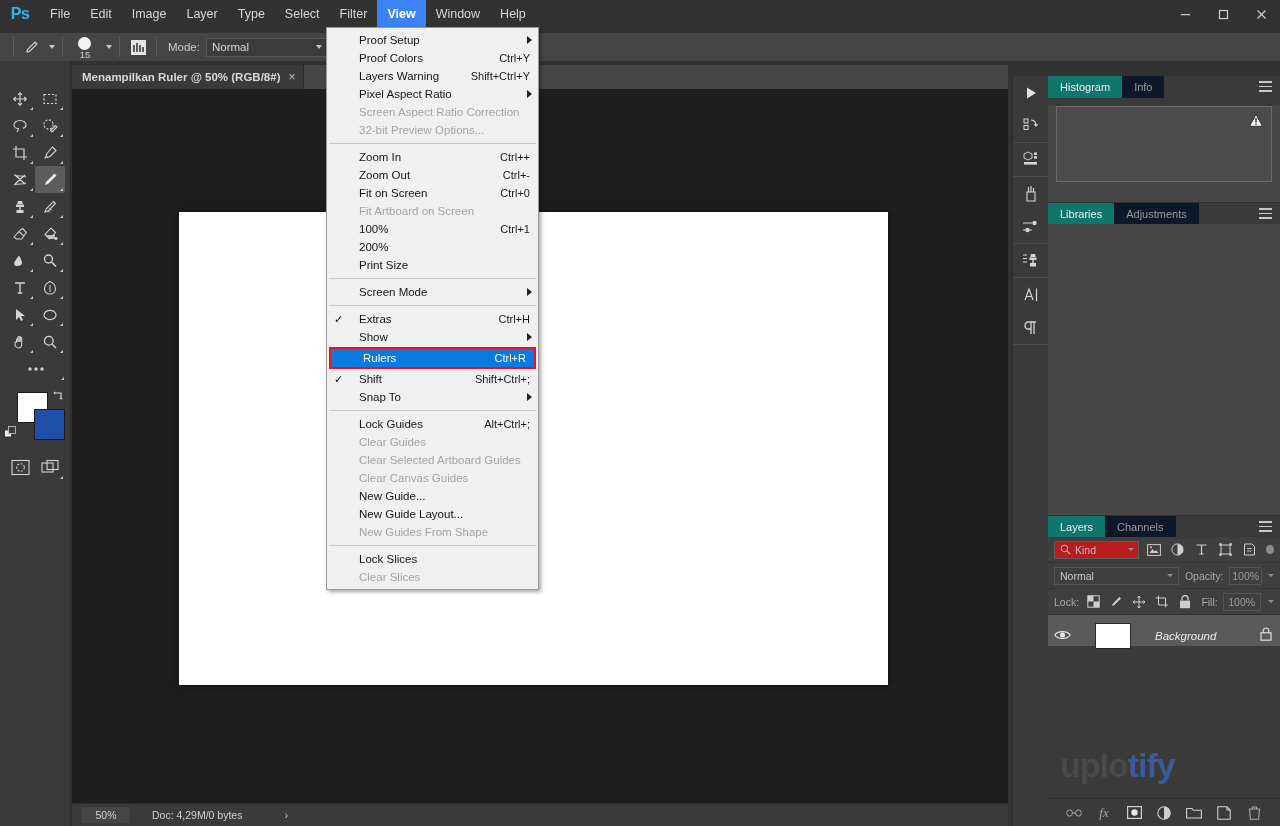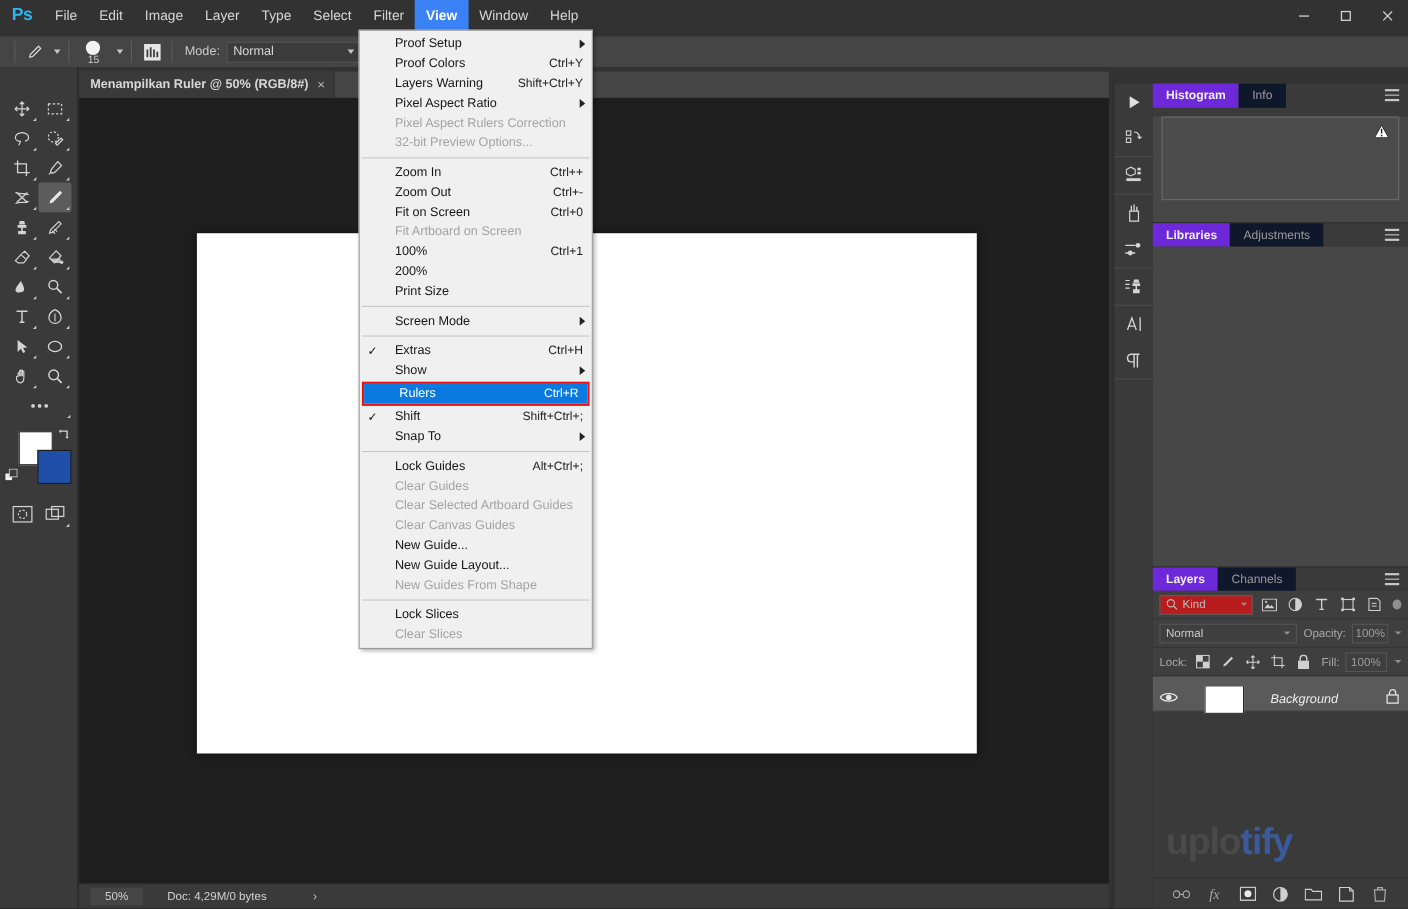--- a/index.html
+++ b/index.html
@@ -145,21 +145,21 @@
     position:absolute; left:1048px; top:76px; width:232px; height:750px;
     background:#3a3a3a;
   }
   .panel-tabs{
     height:22px; background:#3a3a3a; display:flex; align-items:stretch; position:relative;
   }
   .ptab{
     display:flex; align-items:center; padding:0 12px; font-size:11px; color:#9a9a9a;
     background:#0f172a;
   }
-  .ptab.on{ background:#6d28d9; color:#f0f0f0; font-weight:bold;}
+  .ptab.on{ background:#0f766e; color:#f0f0f0; font-weight:normal;}
   .phamb{
     position:absolute; right:8px; top:5px; width:13px; height:11px;
     display:flex; flex-direction:column; justify-content:space-between;
   }
   .phamb i{ display:block; height:1.6px; background:#c8c8c8; }
   .panel-body{ background:#474747; }
 
   .histo-box{
     margin:8px; height:76px; background:#4c4c4c; border:1px solid #6a6a6a;
     position:relative;
@@ -794,21 +794,21 @@
       </div>
       <div class="mrow">
         <span class="lbl">Layers Warning</span>
         <span class="acc">Shift+Ctrl+Y</span>
       </div>
       <div class="mrow">
         <span class="lbl">Pixel Aspect Ratio</span>
         <span class="arr"></span>
       </div>
       <div class="mrow dis">
-        <span class="lbl">Pixel Aspect Rulers Correction</span>
+        <span class="lbl">Screen Aspect Ratio Correction</span>
       </div>
       <div class="mrow dis">
         <span class="lbl">32-bit Preview Options...</span>
       </div>
       <div class="msep"></div>
       <div class="mrow">
         <span class="lbl">Zoom In</span>
         <span class="acc">Ctrl++</span>
       </div>
       <div class="mrow">

